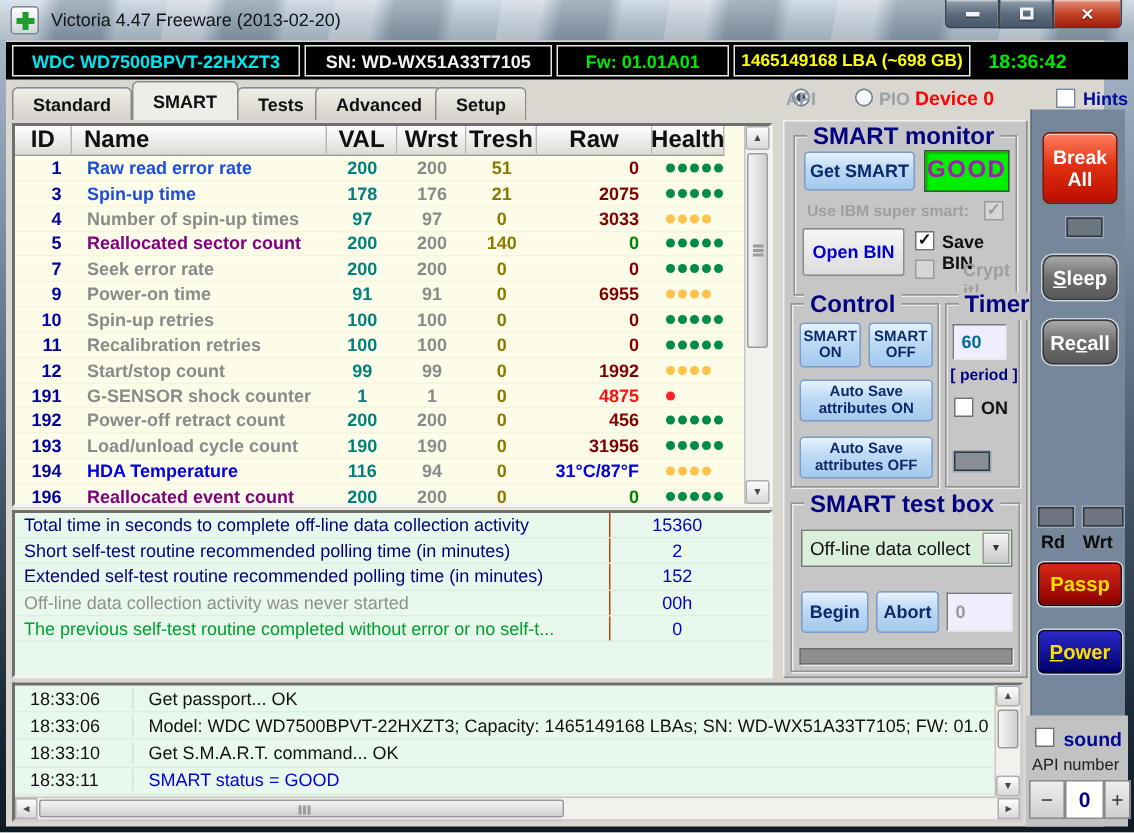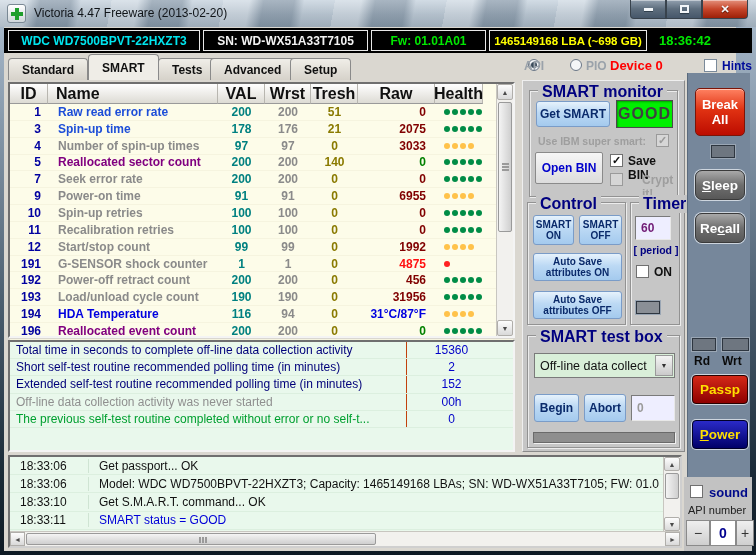--- a/index.html
+++ b/index.html
@@ -122,21 +122,21 @@
   .group { position:absolute; border:1px solid #929292; box-shadow:1px 1px 0 #ececec inset, 1px 1px 0 #ececec; }
   .gtitle { position:absolute; top:-8px; left:8px; background:#c6c6c6; padding:0 4px; font-size:16px; font-weight:bold; color:#000080; white-space:nowrap; }
   .g-monitor { left:6px; top:9px; width:149px; height:107px; }
   .g-control { left:4px; top:121px; width:99px; height:123px; }
   .g-timer { left:107px; top:121px; width:50px; height:123px; }
   .g-test { left:4px; top:254px; width:153px; height:113px; }
 
   .btn-blue { background:linear-gradient(180deg,#e6f2fc,#bcd9f4 45%,#a4caee); border:1px solid #7a9cc8; border-radius:3px;
     color:#0a2a6a; font-weight:bold; display:flex; align-items:center; justify-content:center; text-align:center; position:absolute; }
   .good-box { position:absolute; background:#00f000; border:1px solid #4a4a4a; box-shadow:inset 1px 1px 2px #00a000;
-    color:#404040; font-weight:bold; font-size:16px; display:flex; align-items:center; justify-content:center; letter-spacing:1px; }
+    color:#a21caf; font-weight:bold; font-size:16px; display:flex; align-items:center; justify-content:center; letter-spacing:1px; }
   .gray-note { position:absolute; font-size:10.5px; font-weight:bold; color:#9e9e9e; }
   .cbox { position:absolute; width:13px; height:13px; background:#fff; border:1px solid #707070; font-size:11px; line-height:11px;
     text-align:center; color:#101010; font-weight:bold; }
   .cbox.disabled { background:#d6d6d6; color:#9a9a9a; border-color:#9a9a9a; }
   .clabel { position:absolute; font-size:12px; font-weight:bold; color:#101010; }
   .clabel.disabled { color:#9e9e9e;margin-left:14px; }
   .btn-gray { position:absolute; background:linear-gradient(180deg,#f6f6f6,#dcdcdc); border:1px solid #8a8a8a; border-radius:2px;
     color:#0000cc; font-weight:bold; font-size:12px; display:flex; align-items:center; justify-content:center; }
   .field { position:absolute; background:#eef; border:1px solid #7a7a7a; border-right-color:#e8e8e8; border-bottom-color:#e8e8e8;
     font-size:12px; font-weight:bold; display:flex; align-items:center; padding-left:5px; }
@@ -520,21 +520,21 @@
       <div class="group g-control">
         <div class="gtitle">Control</div>
         <button class="btn-blue" style="left:5px; top:12px; width:41px; height:30px; font-size:10px; line-height:11px;">SMART ON</button>
         <button class="btn-blue" style="left:51px; top:12px; width:43px; height:30px; font-size:10px; line-height:11px;">SMART OFF</button>
         <button class="btn-blue" style="left:5px; top:50px; width:89px; height:28px; font-size:10px; line-height:11px;">Auto Save attributes ON</button>
         <button class="btn-blue" style="left:5px; top:88px; width:89px; height:28px; font-size:10px; line-height:11px;">Auto Save attributes OFF</button>
       </div>
 
       <div class="group g-timer">
         <div class="gtitle">Timer</div>
-        <div class="field" style="left:4px; top:13px; width:36px; height:24px; color:#701a75;">60</div>
+        <div class="field" style="left:4px; top:13px; width:36px; height:24px; color:#0369a1;">60</div>
         <div style="position:absolute; left:1px; top:41px; width:48px; text-align:center; font-size:10.5px; font-weight:bold; color:#000080;">[ period ]</div>
         <div class="cbox" style="left:5px; top:62px;"></div>
         <div class="clabel" style="left:23px; top:62px;">ON</div>
         <div class="led" style="left:5px; top:98px; width:24px; height:13px; background:#8a8f96;"></div>
       </div>
 
       <div class="group g-test">
         <div class="gtitle">SMART test box</div>
         <div class="dropdown">
           <span>Off-line data collect</span>

